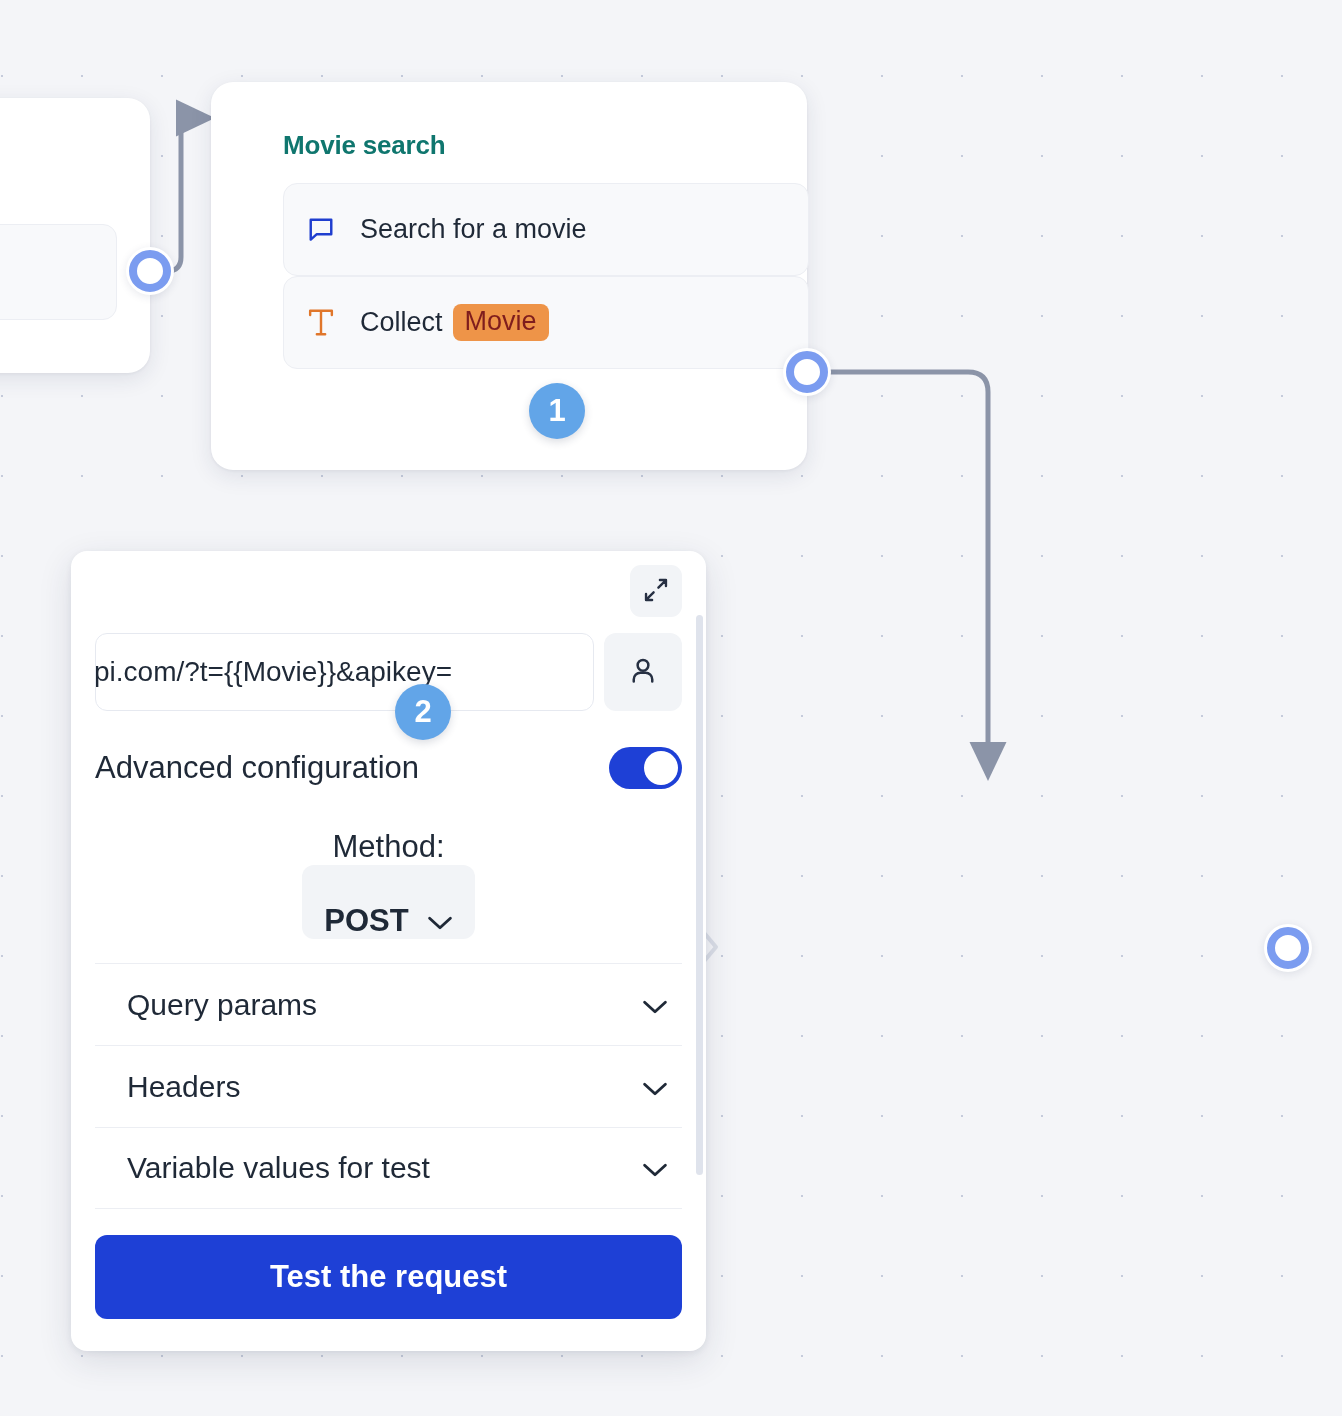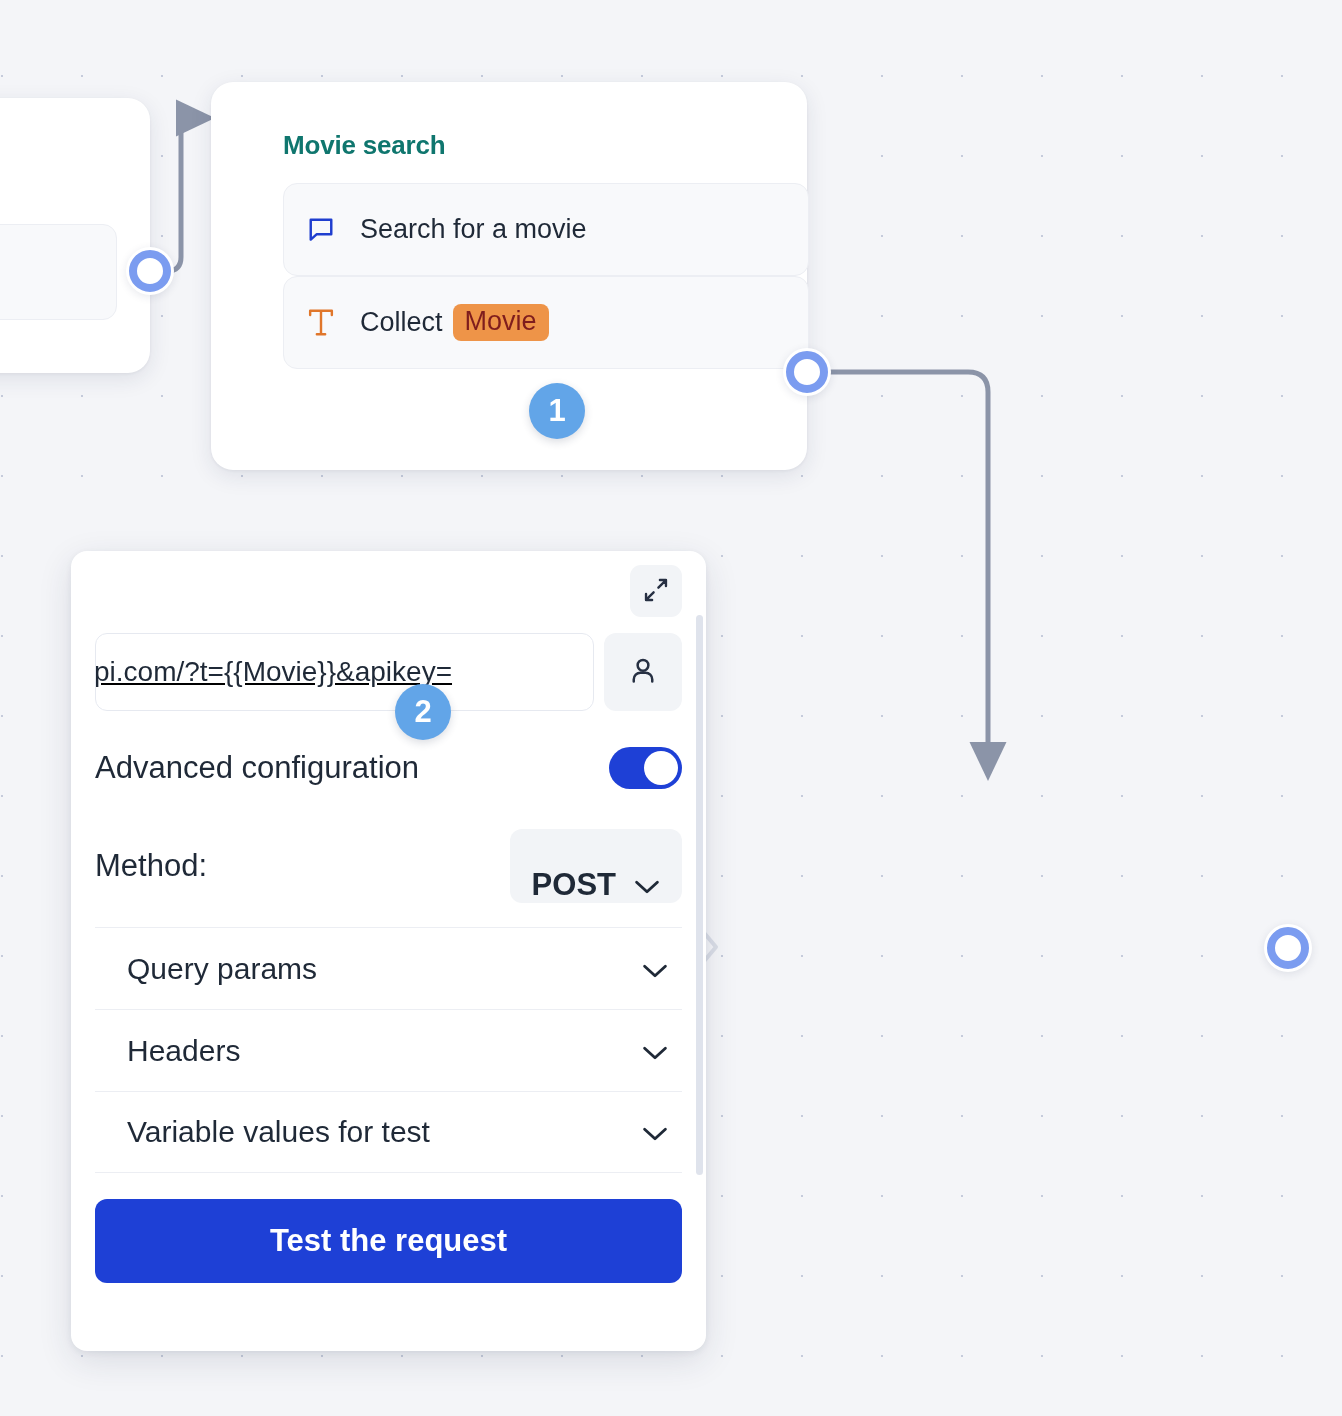--- a/index.html
+++ b/index.html
@@ -127,21 +127,21 @@
   }
   .panel-topbar { display: flex; justify-content: flex-end; padding-top: 14px; }
   .icon-btn {
     width: 52px; height: 52px;
     border-radius: 11px;
     background: #f2f4f7;
     border: none;
     display: flex; align-items: center; justify-content: center;
     cursor: pointer;
   }
-  .url-row { display: flex; gap: 10px; margin-top: 16px; text-decoration: underline; }
+  .url-row { display: flex; gap: 10px; margin-top: 16px; }
   .url-input {
     flex: 1;
     height: 78px;
     border: 1px solid #e6e9f0;
     border-radius: 12px;
     background: #ffffff;
     font-size: 28px;
     color: #1f2937;
     padding: 0 16px;
     font-family: "Liberation Sans", sans-serif;
@@ -166,20 +166,21 @@
   }
   .toggle::after {
     content: "";
     position: absolute; top: 4px; right: 4px;
     width: 34px; height: 34px; border-radius: 50%;
     background: #ffffff;
   }
   .method-row {
     display: flex; align-items: center; justify-content: space-between;
     margin-top: 40px;
+    flex-direction: column;
   }
   .method-label { font-size: 31px; color: #1f2937; }
   .method-select {
     display: flex; align-items: flex-end; gap: 18px;
     background: #f2f4f7;
     border-radius: 12px;
     height: 74px;
     padding: 0 22px;
     font-size: 31px;
     font-weight: 700;

